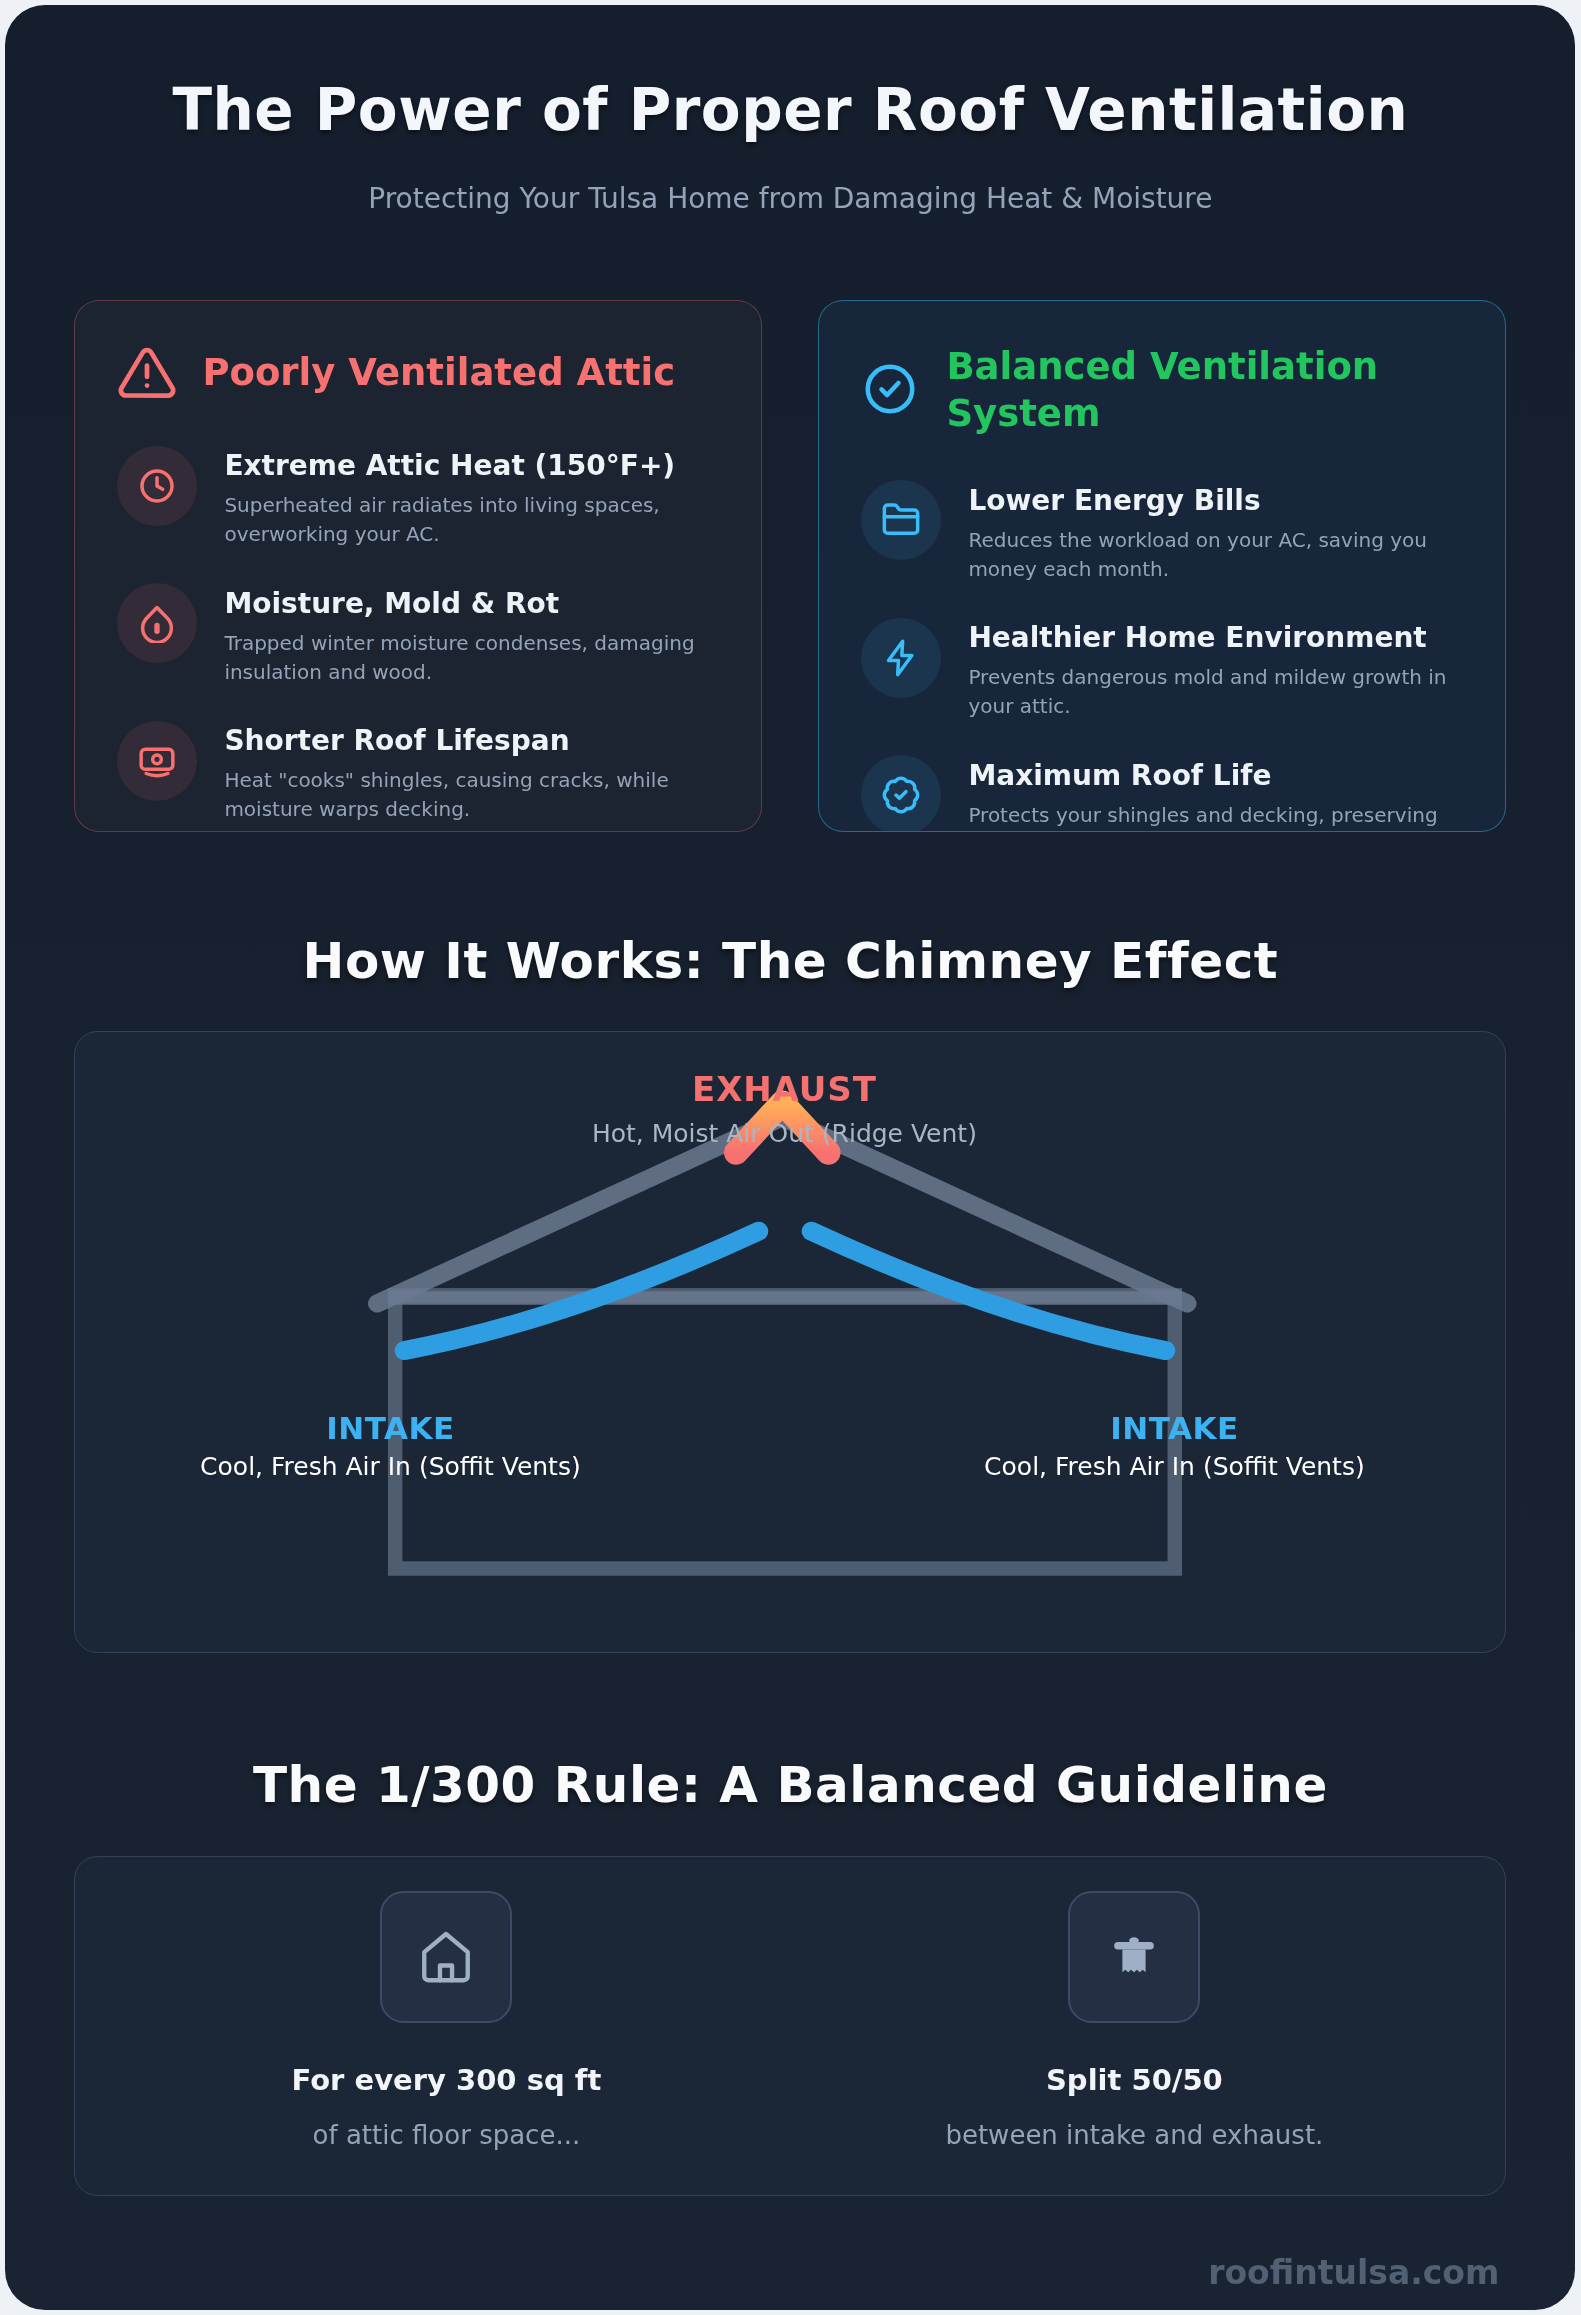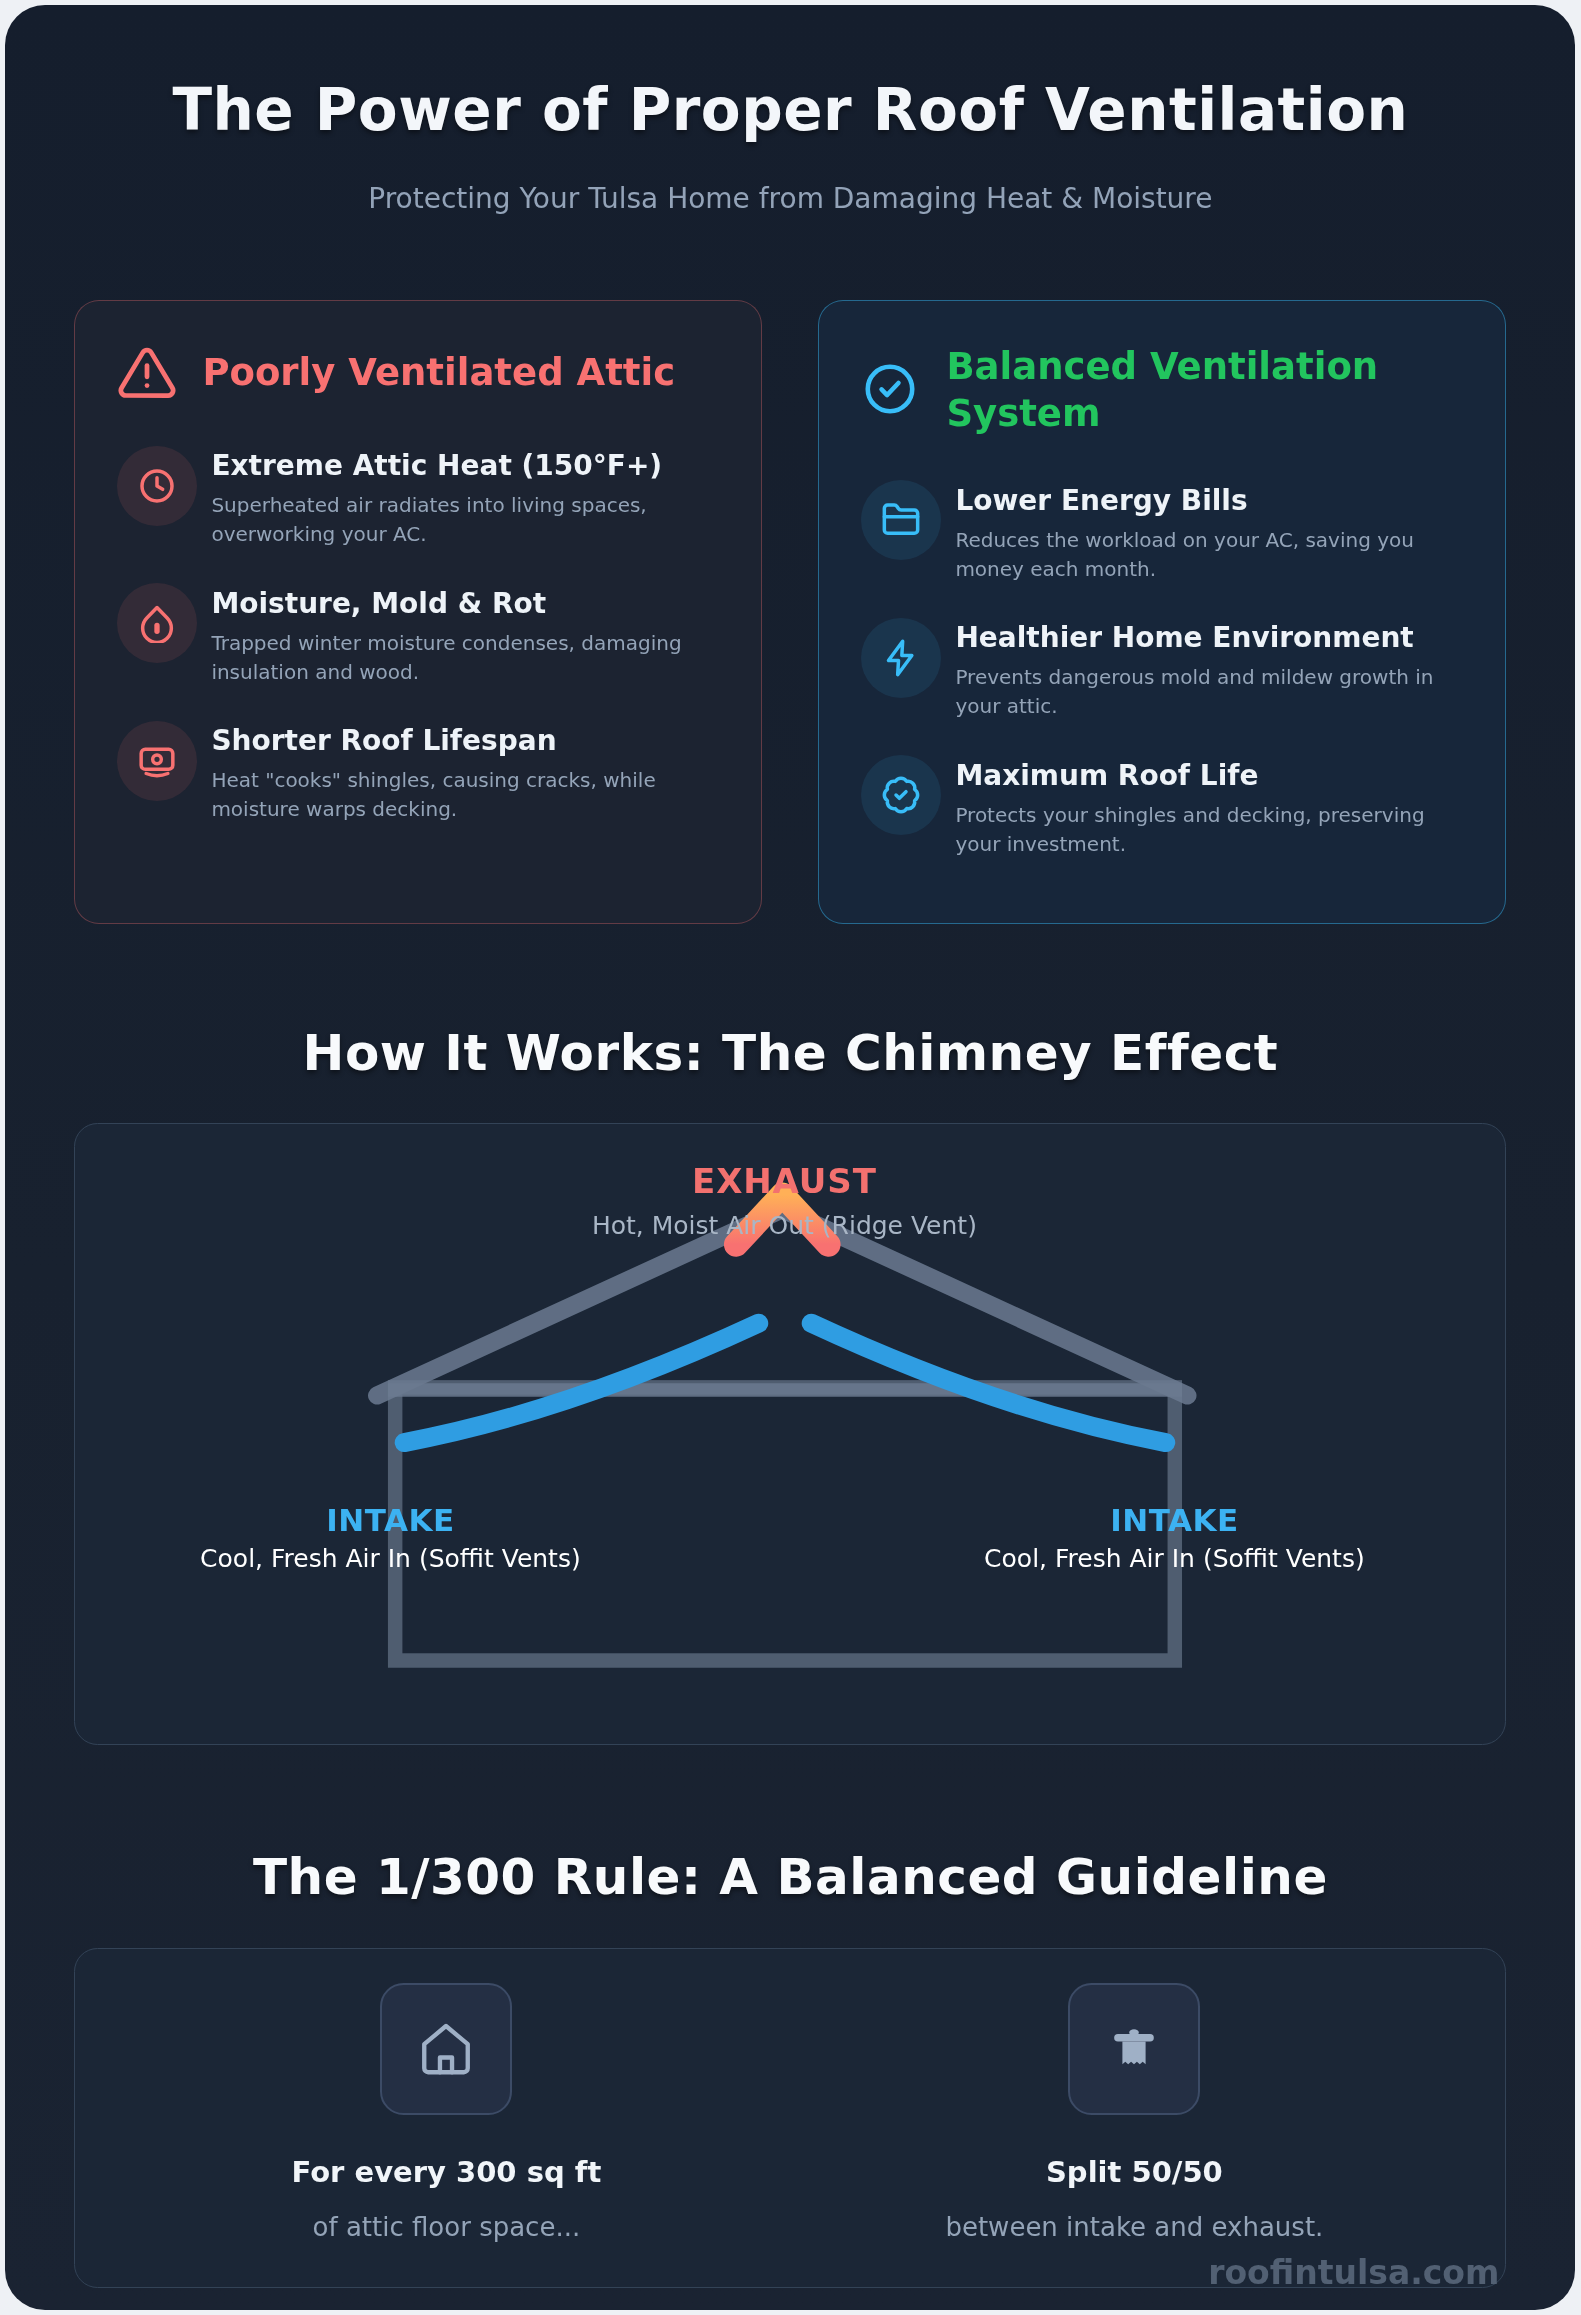--- a/index.html
+++ b/index.html
@@ -6,30 +6,30 @@
   body{width:1581px;height:2316px;position:relative;font-family:"DejaVu Sans","Liberation Sans",sans-serif;}
   .poster{position:absolute;top:5.4px;left:5.4px;width:1570px;height:2305px;border-radius:40px;
           background:linear-gradient(180deg,#151e2d 0%,#18212f 55%,#1a2332 100%);
           overflow:hidden;box-sizing:border-box;padding:63px 69px 0;}
   
   .page-title{text-align:center;color:#f3f6fa;font-size:58px;font-weight:800;letter-spacing:0.5px;margin:7.2px 0 0;
               text-shadow:0 2.7px 5.4px rgba(0,0,0,.45);}
   .page-subtitle{text-align:center;color:#93a3b8;font-size:28px;margin-top:38px;}
   
   .cards{display:flex;gap:56px;margin-top:85px;}
-  .card{flex:1;box-sizing:border-box;height:624px;border-radius:25px;padding:42px;overflow:hidden;}
+  .card{flex:1;box-sizing:border-box;height:532px;border-radius:25px;padding:42px;overflow:hidden;}
   .card.bad{background:#1c2331;border:1.8px solid rgba(248,113,113,.32);}
   .card.good{background:#17263a;border:1.8px solid rgba(56,189,248,.45);}
   .card-head{display:flex;align-items:center;gap:25px;}
   .card-head .hicon{flex:none;width:60px;height:60px;}
   .card-title{font-size:37px;font-weight:800;line-height:1.28;}
   .bad .card-title{color:#f87171;}
   .good .card-title{color:#22c55e;}
   .items{margin-top:43px;}
-  .item{display:flex;gap:14px;margin-bottom:34px;}
+  .item{display:flex;gap:27px;margin-bottom:34px;}
   .item-ic{flex:none;width:80px;height:80px;border-radius:50%;display:flex;align-items:center;justify-content:center;}
   .bad .item-ic{background:rgba(248,113,113,.11);color:#f87171;}
   .good .item-ic{background:rgba(56,189,248,.10);color:#38bdf8;}
   .item-ic svg{width:40px;height:40px;}
   .hicon{color:inherit;}
   .bad .hicon{color:#f87171;}
   .good .hicon{color:#38bdf8;}
   .item-title{font-size:28px;font-weight:700;color:#eef3f8;margin:3.6px 0 9px;}
   .item-desc{font-size:20px;line-height:1.45;color:#94a4b8;max-width:502px;}
   

